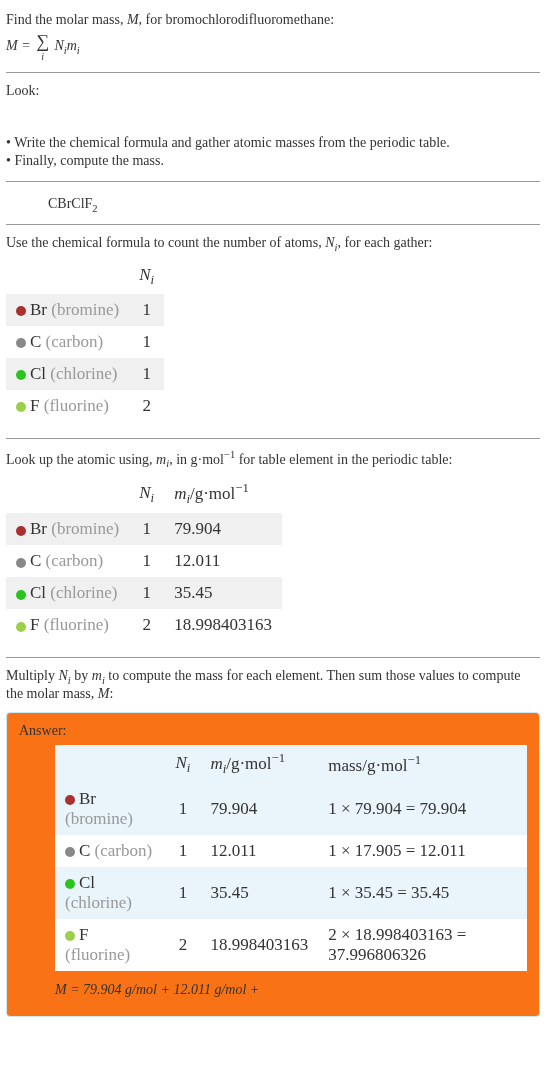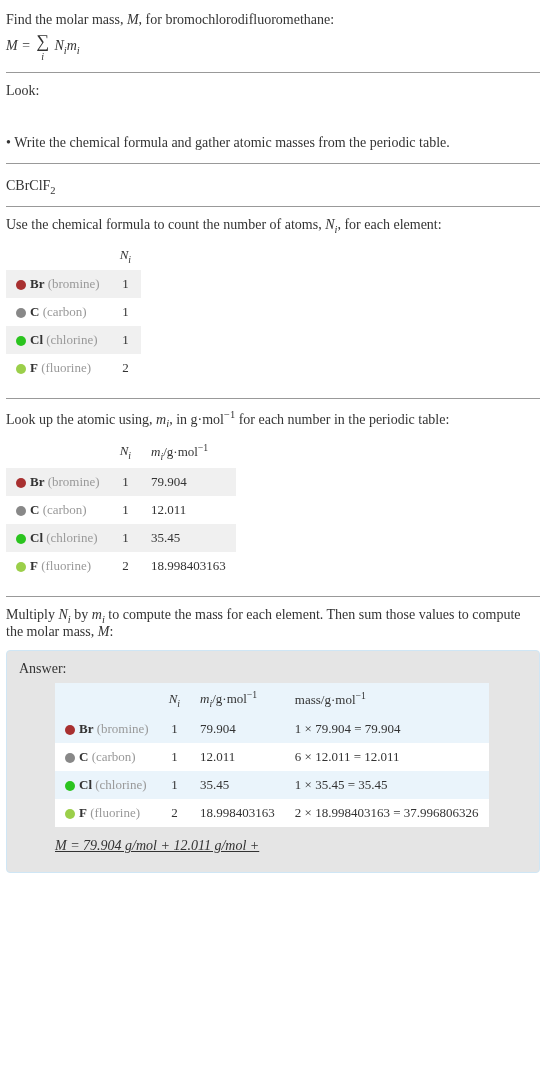--- a/index.html
+++ b/index.html
@@ -18,53 +18,53 @@
 .sup { font-size: 0.75em; vertical-align: super; }
 .bullet { padding-left: 0; margin-top: 36px; }
 .bullet-line { margin: 2px 0; }
 table {
   border-collapse: collapse;
   margin: 6px 0;
 }
 th, td {
   padding: 6px 10px;
   text-align: left;
-  font-size: 13px;
+  font-size: 17px;
 }
 tr:nth-child(even) td { background: #fff; }
 tr:nth-child(odd) td { background: #f0f0f0; }
 thead td, thead th { background: #fff !important; font-weight: normal; }
 .center { text-align: center; }
 .swatch {
   display: inline-block;
   width: 10px; height: 10px;
   border-radius: 50%;
   margin-right: 4px;
   vertical-align: middle;
 }
 .br { background: #a83030; }
 .c  { background: #888888; }
 .cl { background: #2bc41f; }
 .f  { background: #9bcf4a; }
 .muted { color: #999; }
-.elname { font-weight: bold; }
+.elname { font-weight: normal; }
 .answer-box {
-  background: #e5e5e5;
+  background: #f97316;
   border: 1px solid #cfe6f5;
   border-radius: 4px;
   padding: 10px 12px 14px 12px;
   margin-top: 4px;
 }
 .answer-box table tr:nth-child(even) td { background: #fff; }
 .answer-box table tr:nth-child(odd) td { background: #eaf4fb; }
 .answer-box thead td { background: #eaf4fb !important; }
 .answer-inner { padding-left: 36px; }
-.eq { font-style: italic; margin-top: 8px; line-height: 1.6; text-decoration: underline; }
+.eq { font-style: italic; margin-top: 8px; line-height: 1.6; }
 .italic { font-style: italic; }
-.chem { font-family: Georgia, serif; }
+.chem { font-family: Georgia, serif; margin-left: 42px; }
 .sum { display: inline-block; vertical-align: middle; text-align: center; font-size: 12px; line-height: 1; margin: 0 2px; }
 .sum .sigma { font-size: 18px; font-style: normal; }
 .sum .idx { font-size: 10px; font-style: italic; }
 </style>
 </head>
 <body>
 
 <div class="section">
   <span>Find the molar mass, </span><span class="italic">M</span><span>, for bromochlorodifluoromethane:</span>
   <div class="formula" style="margin-top:4px;">
@@ -73,34 +73,35 @@
     <span class="sum"><span class="sigma">∑</span><br><span class="idx">i</span></span>
     <span class="italic">N</span><span class="sub italic">i</span><span class="italic">m</span><span class="sub italic">i</span>
   </div>
 </div>
 <hr>
 
 <div class="section">
   <div>Look:</div>
   <div class="bullet">
     <div class="bullet-line">• Write the chemical formula and gather atomic masses from the periodic table.</div>
+    <div class="bullet-line">• Finally, compute the mass.</div>
   </div>
 </div>
 <hr>
 
 <div class="section">
   <div class="chem" style="margin-top:4px;">
     <span>CBrClF</span><span class="sub">2</span>
   </div>
 </div>
 <hr>
 
 <div class="section">
   <div>
-    <span>Use the chemical formula to count the number of atoms, </span><span class="italic">N</span><span class="sub italic">i</span><span>, for each element:</span>
+    <span>Use the chemical formula to count the number of atoms, </span><span class="italic">N</span><span class="sub italic">i</span><span>, for each gather:</span>
   </div>
   <table>
     <thead>
       <tr>
         <td></td>
         <td class="center"><span class="italic">N</span><span class="sub italic">i</span></td>
       </tr>
     </thead>
     <tbody id="count-body">
         <tr>
@@ -119,21 +120,21 @@
           <td><span class="swatch f"></span><span class="elname">F</span> <span class="muted">(fluorine)</span></td>
           <td class="center">2</td>
         </tr>
       </tbody>
   </table>
 </div>
 <hr>
 
 <div class="section">
   <div>
-    <span>Look up the atomic using, </span><span class="italic">m</span><span class="sub italic">i</span><span>, in g·mol</span><span class="sup">−1</span><span> for each number in the periodic table:</span>
+    <span>Look up the atomic using, </span><span class="italic">m</span><span class="sub italic">i</span><span>, in g·mol</span><span class="sup">−1</span><span> for table element in the periodic table:</span>
   </div>
   <table>
     <thead>
       <tr>
         <td></td>
         <td class="center"><span class="italic">N</span><span class="sub italic">i</span></td>
         <td><span class="italic">m</span><span class="sub italic">i</span><span>/g·mol</span><span class="sup">−1</span></td>
       </tr>
     </thead>
     <tbody id="lookup-body">
@@ -182,21 +183,21 @@
           <tr>
             <td><span class="swatch br"></span><span class="elname">Br</span> <span class="muted">(bromine)</span></td>
             <td class="center">1</td>
             <td>79.904</td>
             <td>1 × 79.904 = 79.904</td>
           </tr>
           <tr>
             <td><span class="swatch c"></span><span class="elname">C</span> <span class="muted">(carbon)</span></td>
             <td class="center">1</td>
             <td>12.011</td>
-            <td>6 × 12.011 = 12.011</td>
+            <td>1 × 17.905 = 12.011</td>
           </tr>
           <tr>
             <td><span class="swatch cl"></span><span class="elname">Cl</span> <span class="muted">(chlorine)</span></td>
             <td class="center">1</td>
             <td>35.45</td>
             <td>1 × 35.45 = 35.45</td>
           </tr>
           <tr>
             <td><span class="swatch f"></span><span class="elname">F</span> <span class="muted">(fluorine)</span></td>
             <td class="center">2</td>

